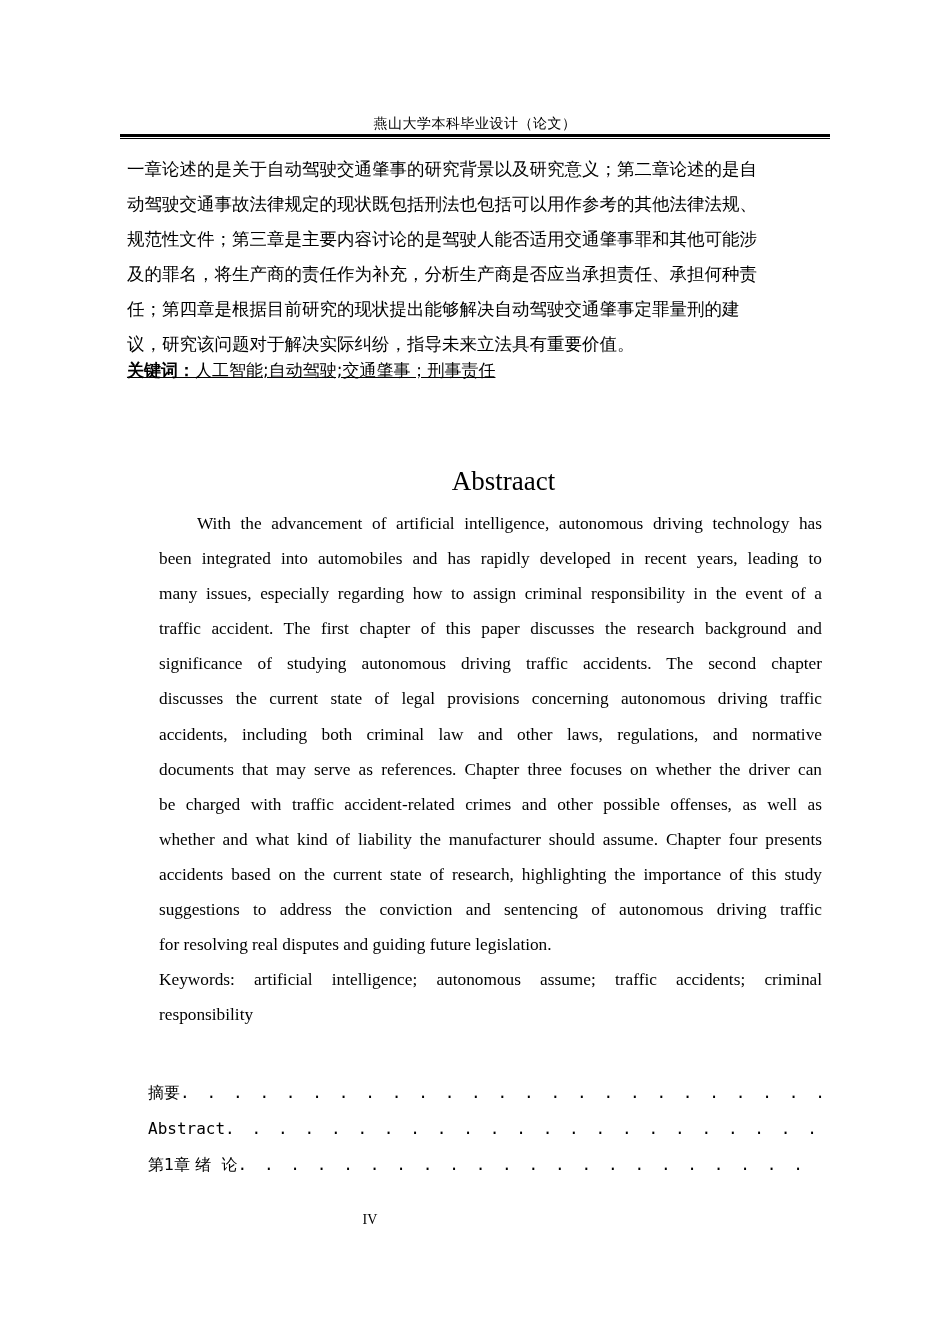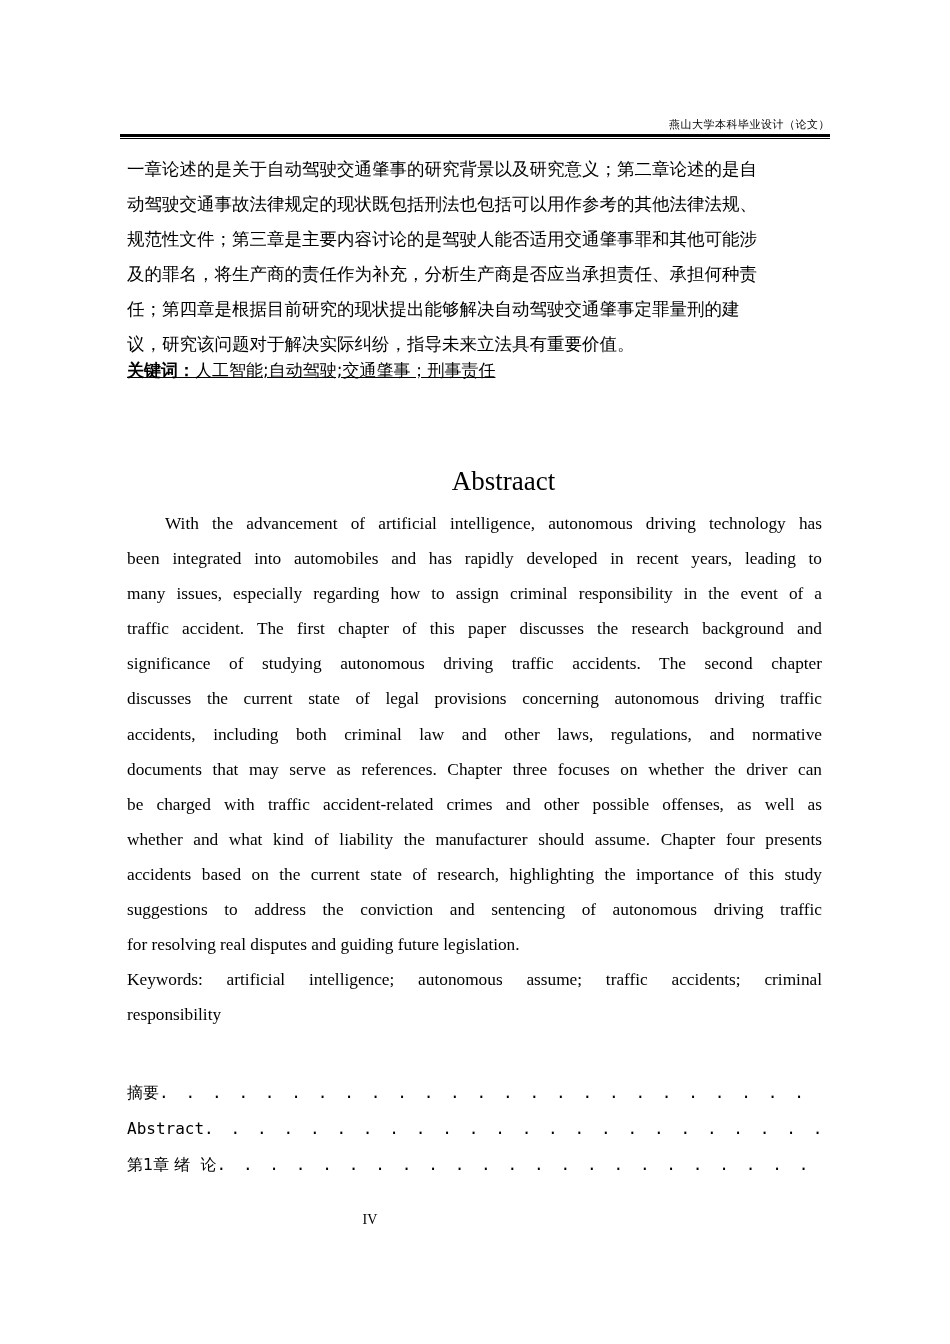--- a/index.html
+++ b/index.html
@@ -1,44 +1,44 @@
 <!DOCTYPE html>
 <html><head>
 <meta charset="utf-8">
 <style>
   html, body { margin: 0; padding: 0; background: #ffffff; }
   body { width: 950px; height: 1344px; position: relative; overflow: hidden;
          font-family: "Liberation Serif", "DejaVu Serif", serif; color: #000; }
 
-  .page-header { position: absolute; left: 120px; top: 114px; width: 710px; text-align: right;
-                 font-size: 11px; line-height: 20px; letter-spacing: 0.5px; }
+  .page-header { position: absolute; left: 120px; top: 114px; width: 710px; text-align: center;
+                 font-size: 14px; line-height: 20px; letter-spacing: 0.5px; }
   .header-rule { position: absolute; left: 120px; top: 134px; width: 710px; }
   .header-rule .thick { height: 3px; background: #000; }
   .header-rule .gap { height: 1px; }
   .header-rule .thin { height: 1px; background: #000; }
 
   .zh-body { position: absolute; left: 127px; top: 152px; width: 695px;
              font-size: 17.5px; line-height: 35px; text-align: justify; }
   .zh-line { display: block; white-space: nowrap; }
   .zh-keywords { position: absolute; left: 127px; top: 357px; width: 695px;
                  font-size: 17px; line-height: 26px; font-family: "DejaVu Sans", sans-serif; text-decoration: underline; }
   .zh-keywords .kw-label { font-weight: bold; }
 
   .abs-title { position: absolute; left: 0; width: 1007px; top: 463px; text-align: center;
                font-size: 27px; line-height: 36px; }
 
   .en-body { position: absolute; left: 127px; top: 506px; width: 695px;
              font-size: 17.3px; line-height: 35.1px; text-align: justify; text-align-last: auto; }
-  .en-line { display: block; text-align: justify; text-align-last: justify; white-space: nowrap; }
+  .en-line { display: block; text-align: justify; text-align-last: justify; white-space: nowrap; margin-left: 32px; }
   .en-line.last { text-align-last: left; }
   .en-line.indent { text-indent: 38px; }
 
   .toc { position: absolute; left: 127px; top: 1078px; width: 695px;
          font-family: "DejaVu Sans Mono", "Liberation Mono", monospace; font-size: 16px; }
-  .toc-row { display: flex; align-items: baseline; height: 36px; line-height: 30px; }
+  .toc-row { display: flex; align-items: baseline; height: 36px; line-height: 30px; margin-left: 21px; }
   .toc-title { white-space: pre; }
   .toc-title.cjk { font-family: "DejaVu Sans", sans-serif; }
   .toc-leader { flex: 1; overflow: hidden; white-space: nowrap; letter-spacing: 3.6px; color: #000; }
 
   .page-number { position: absolute; left: 340px; top: 1212px; width: 60px; text-align: center;
                  font-size: 14px; }
 </style>
 </head>
 <body>
 

